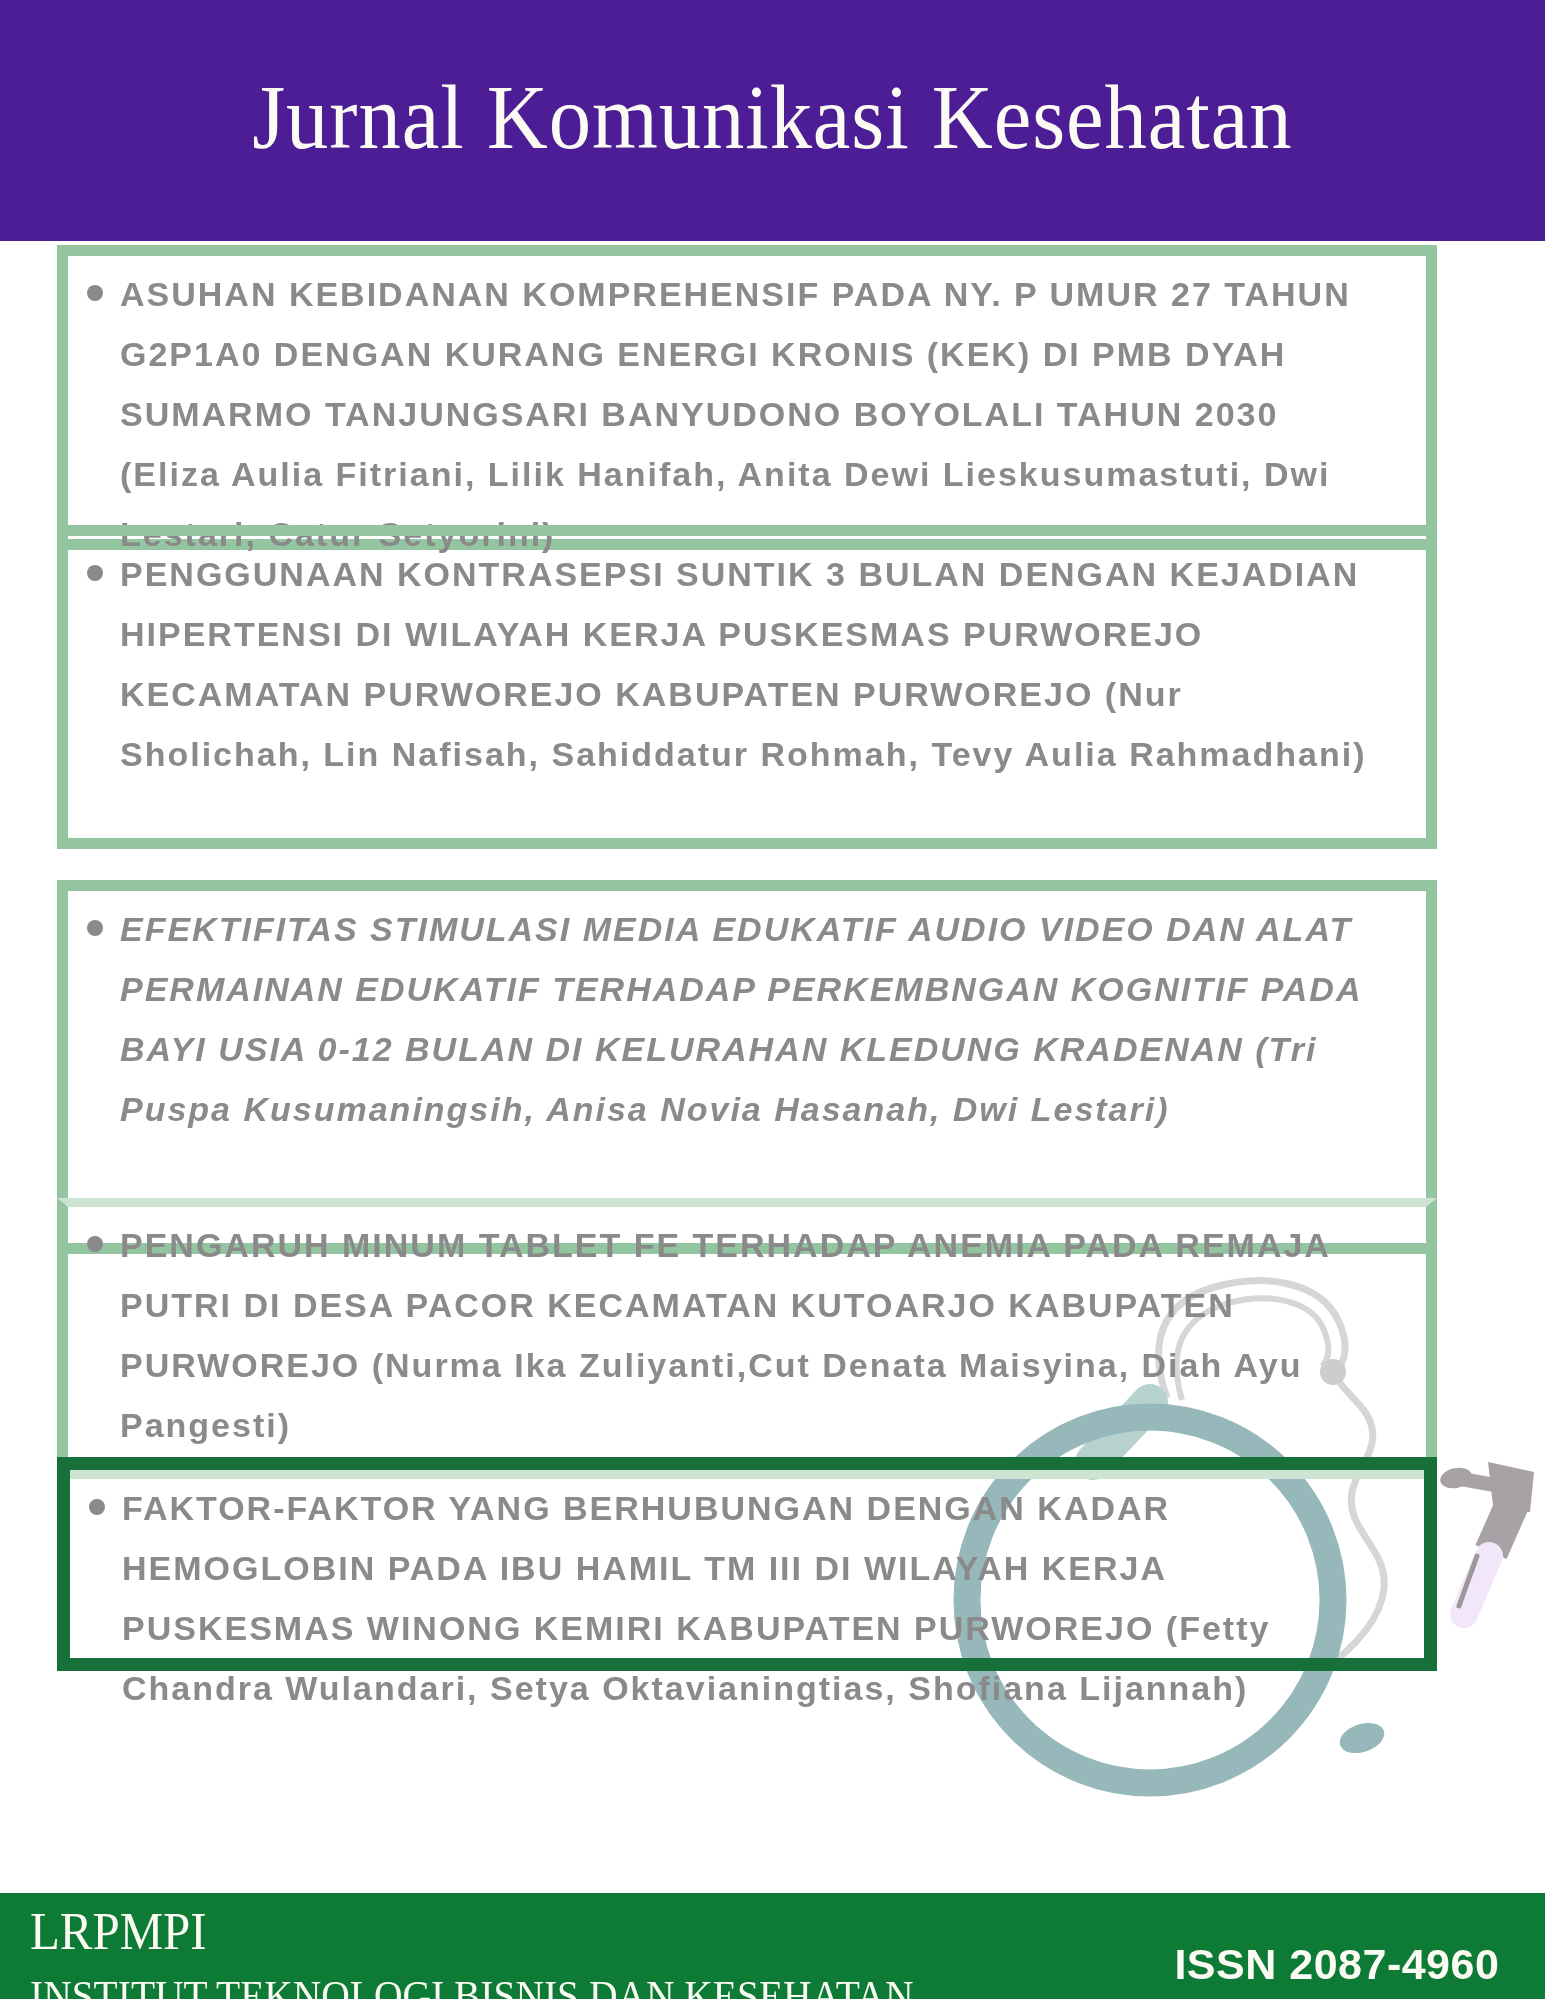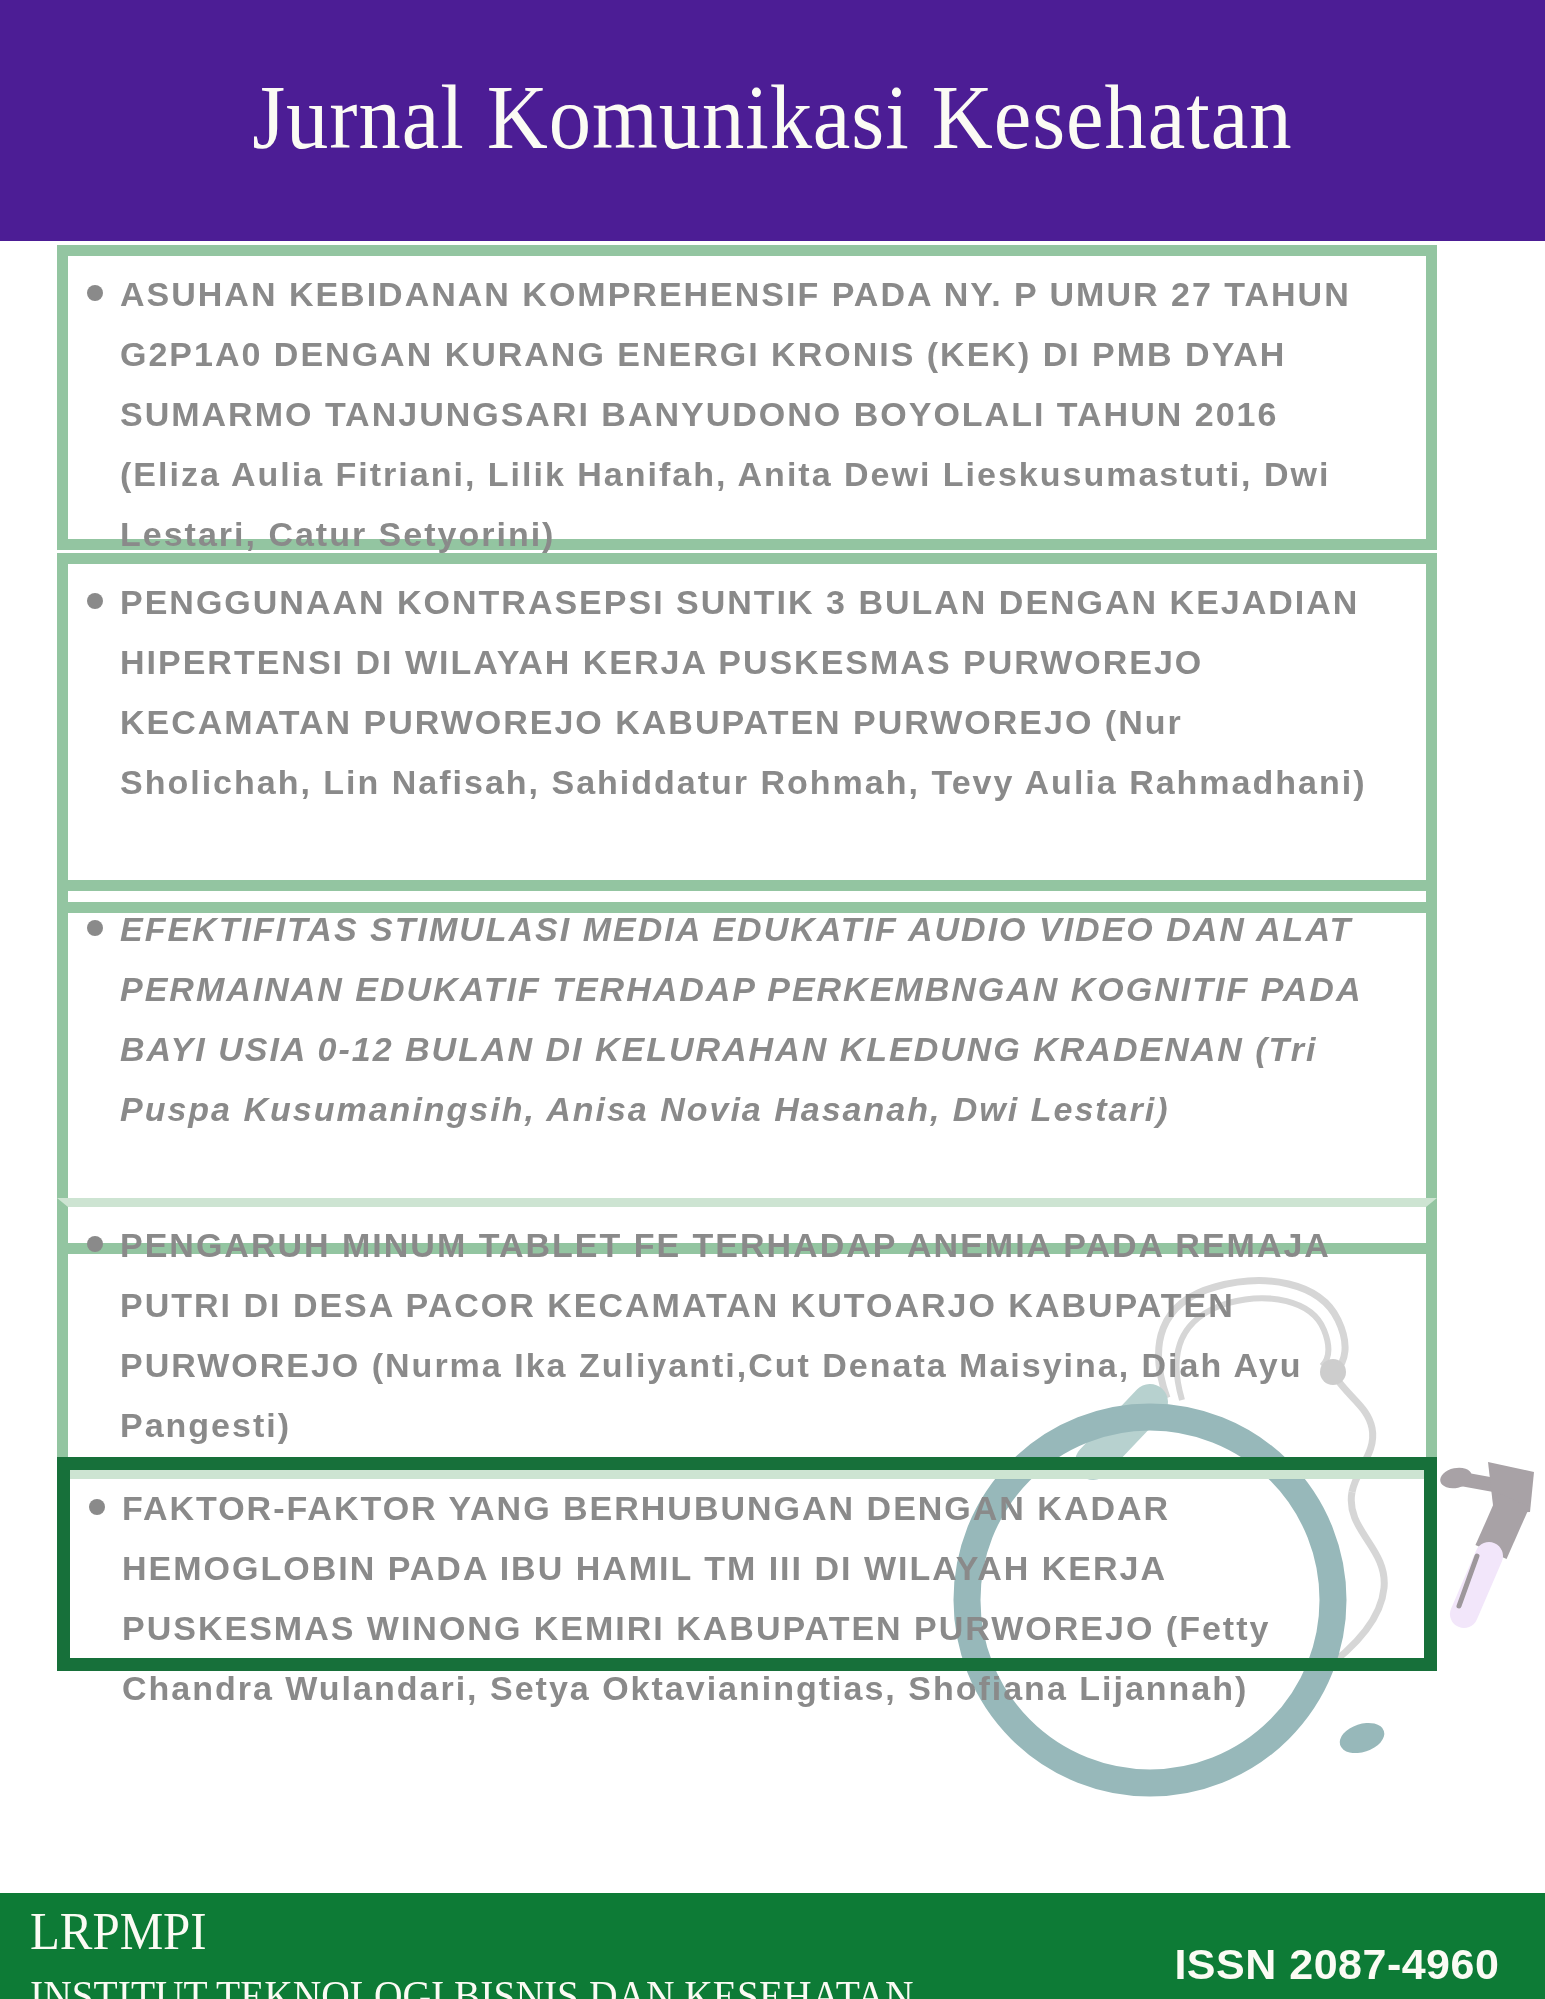--- a/index.html
+++ b/index.html
@@ -26,21 +26,21 @@
   }
   
   .box-bg{position:absolute;background:#ffffff;}
   .box-frame{
     position:absolute;box-sizing:border-box;background:transparent;
   }
   .frame-light{border:11px solid #93c5a1;}
   .frame-pale-tb{border:11px solid #93c5a1;border-top:9px solid #cde4d2;border-bottom:9px solid #cde4d2;}
   .frame-dark{border:13px solid #17703a;}
   .b1{left:57px;top:245px;width:1380px;height:305px;}
-  .b2{left:57px;top:553px;width:1380px;height:360px;}
+  .b2{left:57px;top:525px;width:1380px;height:324px;}
   .b3{left:57px;top:880px;width:1380px;height:374px;font-style:italic;}
   .b4{left:57px;top:1198px;width:1380px;height:281px;}
   .b5{left:57px;top:1457px;width:1380px;height:214px;}
   .article-list{
     list-style:none;margin:8px 0 0 52px;padding:0;
     width:1262px;
   }
   .article-item{
     position:relative;
     font-weight:700;font-size:34px;line-height:60px;
@@ -114,21 +114,21 @@
       <path d="M 1514,1500 L 1491,1552" stroke="#a8a2a6" stroke-width="34"></path>
       <path d="M 1489,1556 L 1464,1614" stroke="#f2e6fa" stroke-width="28" stroke-linecap="round"></path>
       <path d="M 1477,1556 L 1459,1606" stroke="#9d979b" stroke-width="5" stroke-linecap="round"></path>
     </g>
   </svg>
 
   <div class="box-frame frame-light b1">
     <ul class="article-list">
       <li class="article-item">
         <span class="bullet"></span>
-        <span>ASUHAN KEBIDANAN KOMPREHENSIF PADA NY. P UMUR 27 TAHUN G2P1A0 DENGAN KURANG ENERGI KRONIS (KEK) DI PMB DYAH SUMARMO TANJUNGSARI BANYUDONO BOYOLALI TAHUN 2016 (Eliza Aulia Fitriani, Lilik Hanifah, Anita Dewi Lieskusumastuti, Dwi Lestari, Catur Setyorini)</span>
+        <span>ASUHAN KEBIDANAN KOMPREHENSIF PADA NY. P UMUR 27 TAHUN G2P1A0 DENGAN KURANG ENERGI KRONIS (KEK) DI PMB DYAH SUMARMO TANJUNGSARI BANYUDONO BOYOLALI TAHUN 2030 (Eliza Aulia Fitriani, Lilik Hanifah, Anita Dewi Lieskusumastuti, Dwi Lestari, Catur Setyorini)</span>
       </li>
     </ul>
   </div>
 
   <div class="box-frame frame-light b2">
     <ul class="article-list">
       <li class="article-item">
         <span class="bullet"></span>
         <span>PENGGUNAAN KONTRASEPSI SUNTIK 3 BULAN DENGAN KEJADIAN HIPERTENSI DI WILAYAH KERJA PUSKESMAS PURWOREJO KECAMATAN PURWOREJO KABUPATEN PURWOREJO (Nur Sholichah, Lin Nafisah, Sahiddatur Rohmah, Tevy Aulia Rahmadhani)</span>
       </li>

